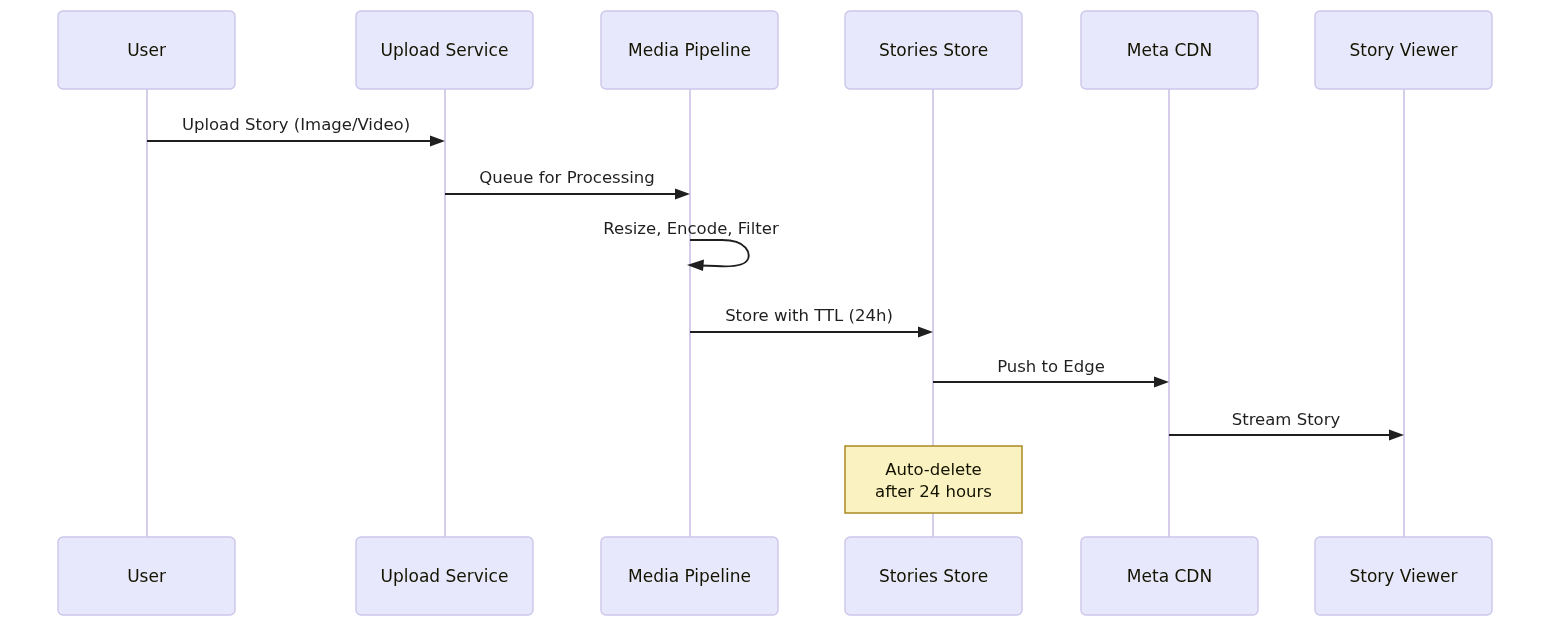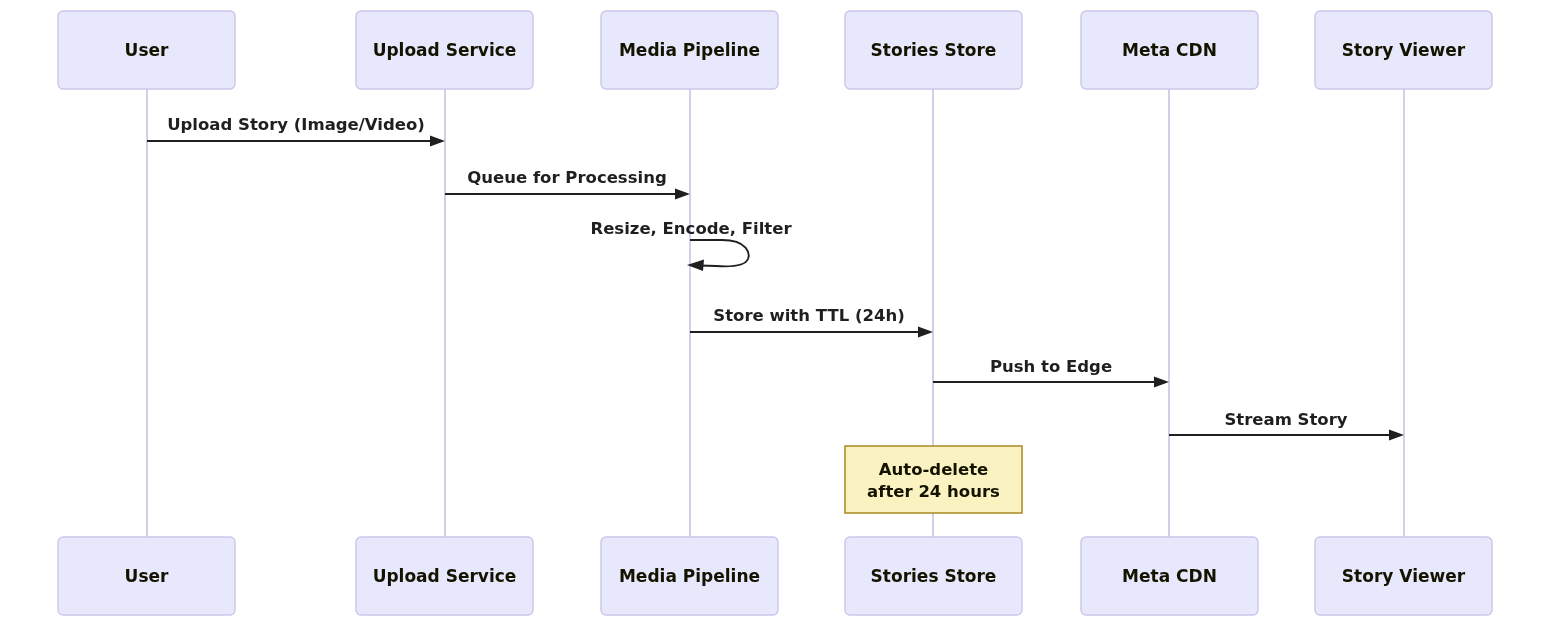--- a/index.html
+++ b/index.html
@@ -10,21 +10,20 @@
   }
   body {
     font-family: "DejaVu Sans", "Liberation Sans", sans-serif;
   }
   #canvas {
     position: relative;
     width: 1568px;
     height: 636px;
     background: #ffffff;
     overflow: hidden;
-    font-weight: bold;
   }
   #diagram-svg {
     position: absolute;
     top: 0;
     left: 0;
     width: 1568px;
     height: 636px;
     display: block;
   }
   .actor-box-rect {

